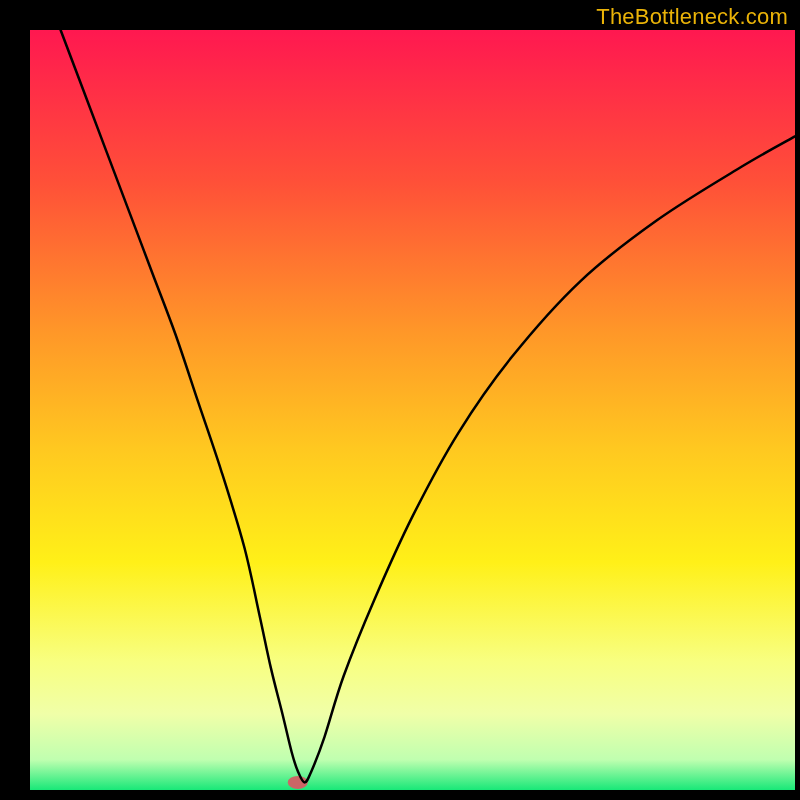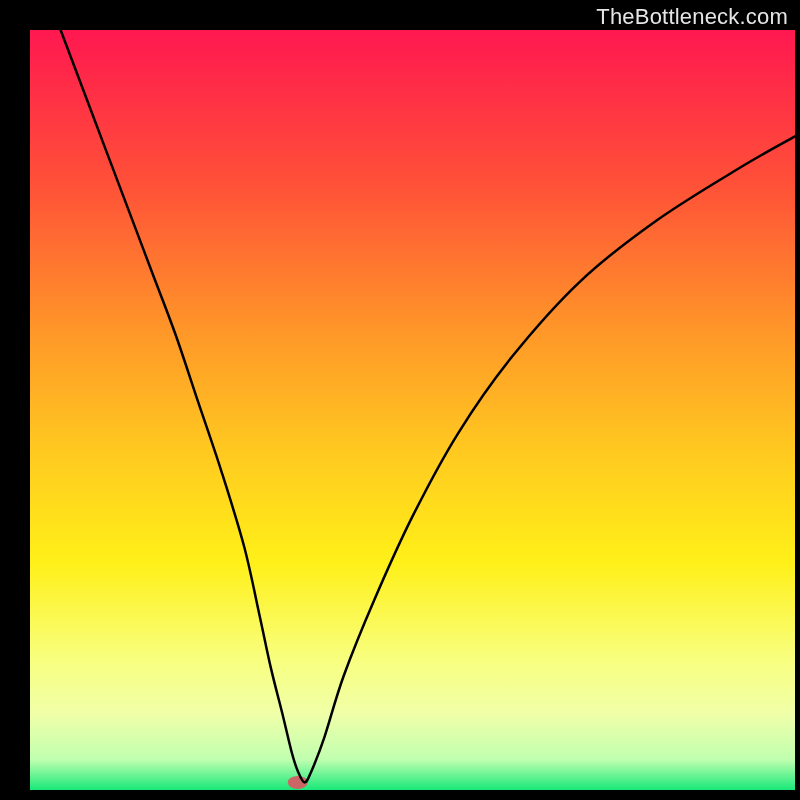--- a/index.html
+++ b/index.html
@@ -14,21 +14,21 @@
   .frame {
     position: relative;
     width: 800px;
     height: 800px;
     background: #000;
   }
   .watermark {
     position: absolute;
     top: 4px;
     right: 12px;
-    color: #e5e5e5;
+    color: #eab308;
     font-size: 22px;
     font-weight: 400;
     letter-spacing: 0.2px;
     z-index: 50;
   }
   svg.plot {
     position: absolute;
     left: 0;
     top: 0;
     width: 800px;

